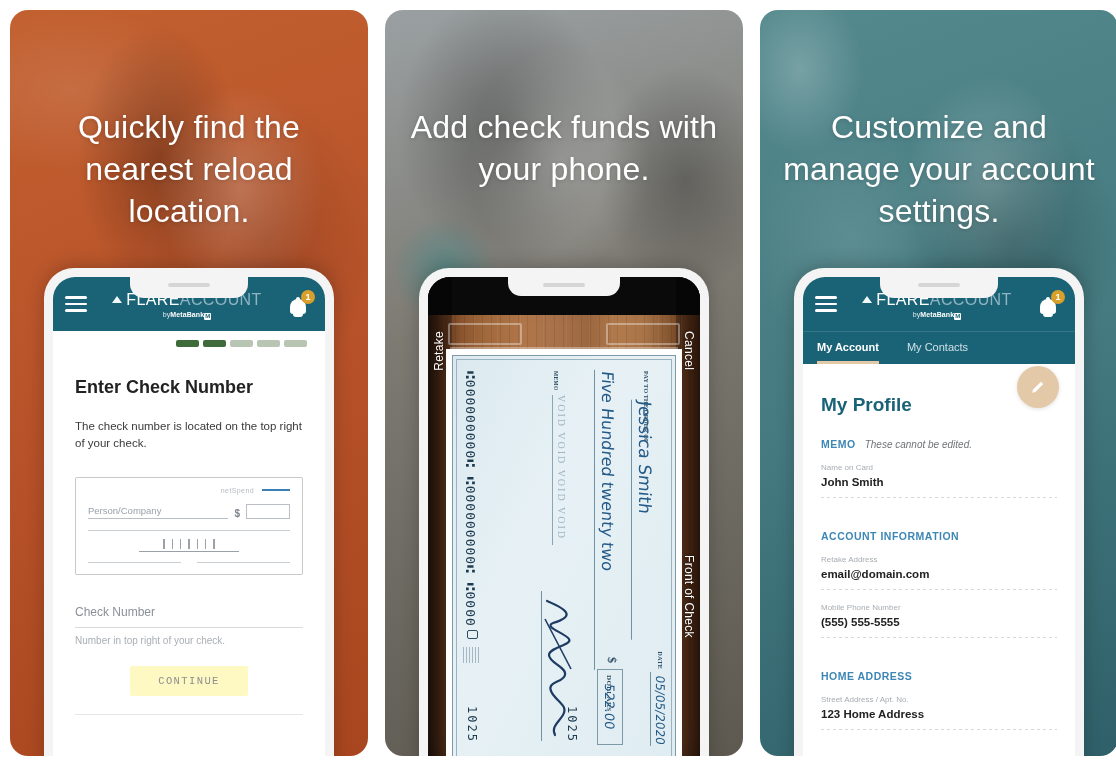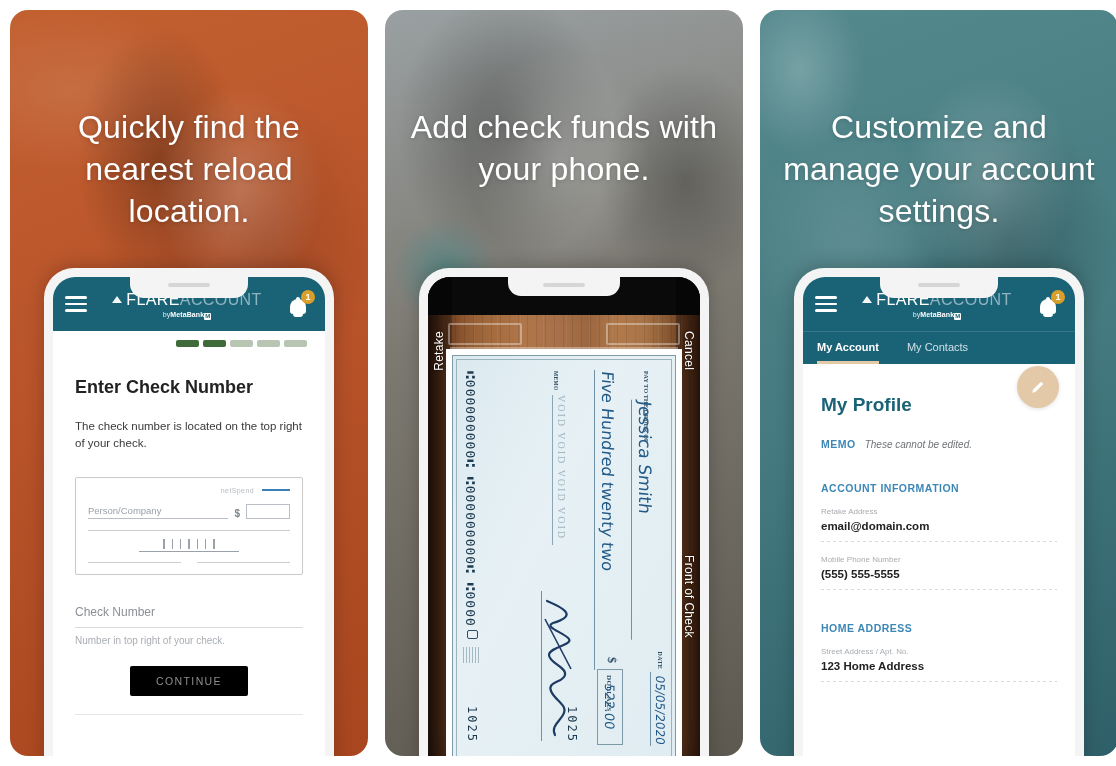--- a/index.html
+++ b/index.html
@@ -224,24 +224,24 @@
   .ci-bottom i { flex: 1; height: 1px; background: #c9ced3; display: block; }
 
   .field { margin-top: 30px; }
   .field-label { font-size: 12px; color: #8b9096; }
   .field-line { height: 1px; background: #d8dbde; margin-top: 8px; }
   .field-hint { font-size: 10px; color: #a9aeb3; margin-top: 7px; }
 
   .cta {
     display: block; margin: 20px auto 0 auto;
     width: 118px; height: 30px;
-    background: #000000; color: #8e8e8e;
+    background: #fef9c3; color: #8e8e8e;
     border: none; border-radius: 2px;
     font-size: 10.5px; letter-spacing: 1.4px;
-    font-family: Liberation Sans, sans-serif;
+    font-family: Liberation Mono, monospace;
     cursor: pointer;
   }
   .p1-footline { height: 1px; background: #e6e6e6; margin: 18px 22px 0 22px; }
 
   
   .cam {
     position: relative; width: 100%; height: 100%;
     background: #0b0b0b;
   }
   .cam-wood {
@@ -671,20 +671,25 @@
               <path d="M3.2 14.8 L4.1 11.6 L12.0 3.7 L14.3 6.0 L6.4 13.9 Z" fill="#ffffff"></path>
             </svg>
           </div>
 
           <div class="p3-title">My Profile</div>
 
           <div class="sec-head">
             <span class="sec-title">MEMO</span>
             <span class="sec-note">These cannot be edited.</span>
           </div>
+          <div class="row">
+            <div class="row-label">Name on Card</div>
+            <div class="row-value">John Smith</div>
+            <div class="row-rule"></div>
+          </div>
 
           <div class="sec-gap"></div>
 
           <div class="sec-head">
             <span class="sec-title">ACCOUNT INFORMATION</span>
           </div>
           <div class="row">
             <div class="row-label">Retake Address</div>
             <div class="row-value">email@domain.com</div>
             <div class="row-rule"></div>

